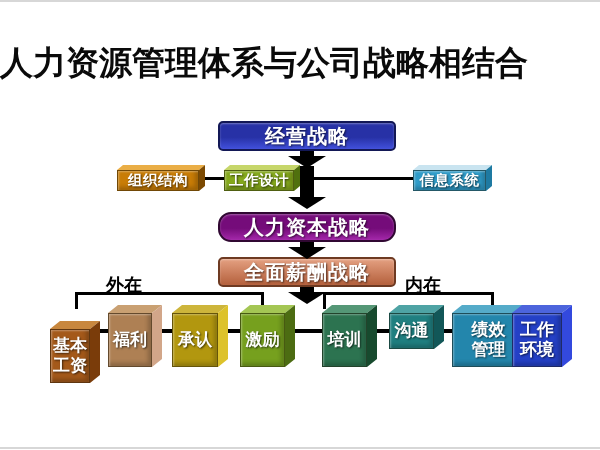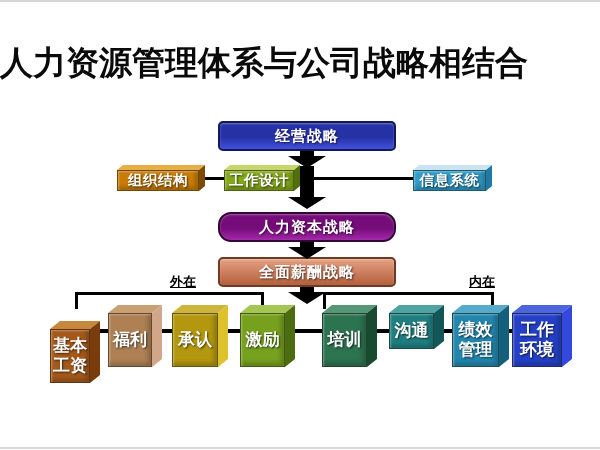--- a/index.html
+++ b/index.html
@@ -12,21 +12,21 @@
     position:absolute; left:0; top:45px; width:520px; text-align:center;
     font-family:"Liberation Serif", serif; font-weight:bold; font-size:33px;
     color:#0a0a0a; line-height:1.1; white-space:nowrap;
   }
   
   .pill {
     position:absolute; left:218px; width:178px; height:30px; box-sizing:border-box;
     border:2px solid var(--bd,#111); border-radius:5px;
     background:linear-gradient(180deg, var(--c1) 0%, var(--c1) 55%, var(--c2) 100%);
     display:flex; align-items:center; justify-content:center;
-    color:#fff; font-weight:bold; font-size:15px; letter-spacing:1px;
+    color:#fff; font-weight:bold; font-size:20px; letter-spacing:1px;
     text-shadow:1px 1px 2px rgba(0,0,0,.6);
     box-shadow:inset 0 1px 2px rgba(255,255,255,.35);
   }
   .pill.smooth { background:linear-gradient(180deg, var(--c1) 0%, var(--c2) 100%); }
   
   .box3 { position:absolute; z-index:2; }
   .face { position:absolute; }
   .face-top  { inset:0; background:var(--top); }
   .face-side { inset:0; background:var(--side); }
   .face-front {
@@ -49,22 +49,22 @@
   .ahead {
     position:absolute; width:0; height:0; z-index:3;
     border-left:19px solid transparent; border-right:19px solid transparent;
     border-top:12px solid #000;
   }
   .bracket {
     position:absolute; top:292px; height:14px; z-index:2;
     border-top:3px solid #000; border-left:3px solid #000; border-right:3px solid #000;
   }
   .groupname {
-    position:absolute; top:273px; width:90px; text-align:right; z-index:2;
-    color:#000; font-weight:bold; font-size:13px;text-decoration:underline;
+    position:absolute; top:273px; width:90px; text-align:left; z-index:2;
+    color:#000; font-weight:bold; font-size:18px;
   }
 </style>
 </head>
 <body>
 
 <div id="stage">
 
   <div class="edge" style="top:0; height:2px;"></div>
   <div class="edge" style="top:447px; height:2px;"></div>
 
@@ -143,21 +143,21 @@
   <div class="box3 d10" style="left: 322px; top: 305px; width: 55px; height: 62px; --front: #2c7350; --top: #559776; --side: #174a2e;">
     <div class="face face-top"></div>
     <div class="face face-side"></div>
     <div class="face face-front">培训</div>
   </div>
   <div class="box3 d10" style="left: 389px; top: 305px; width: 55px; height: 44px; --front: #1f7f80; --top: #4ea3a4; --side: #125758;">
     <div class="face face-top"></div>
     <div class="face face-side"></div>
     <div class="face face-front">沟通</div>
   </div>
-  <div class="box3 d10" style="left: 452px; top: 305px; width: 57px; height: 62px; --front: #2386ac; --top: #55abc9; --side: #135f7c;">
+  <div class="box3 d10" style="left: 452px; top: 305px; width: 57px; height: 62px; padding-left: 26px; --front: #2386ac; --top: #55abc9; --side: #135f7c;">
     <div class="face face-top"></div>
     <div class="face face-side"></div>
     <div class="face face-front">绩效
 管理</div>
   </div>
   <div class="box3 d10" style="left: 512px; top: 305px; width: 60px; height: 62px; --front: #2440c6; --top: #4c64dc; --side: #3349de;">
     <div class="face face-top"></div>
     <div class="face face-side"></div>
     <div class="face face-front">工作
 环境</div>

